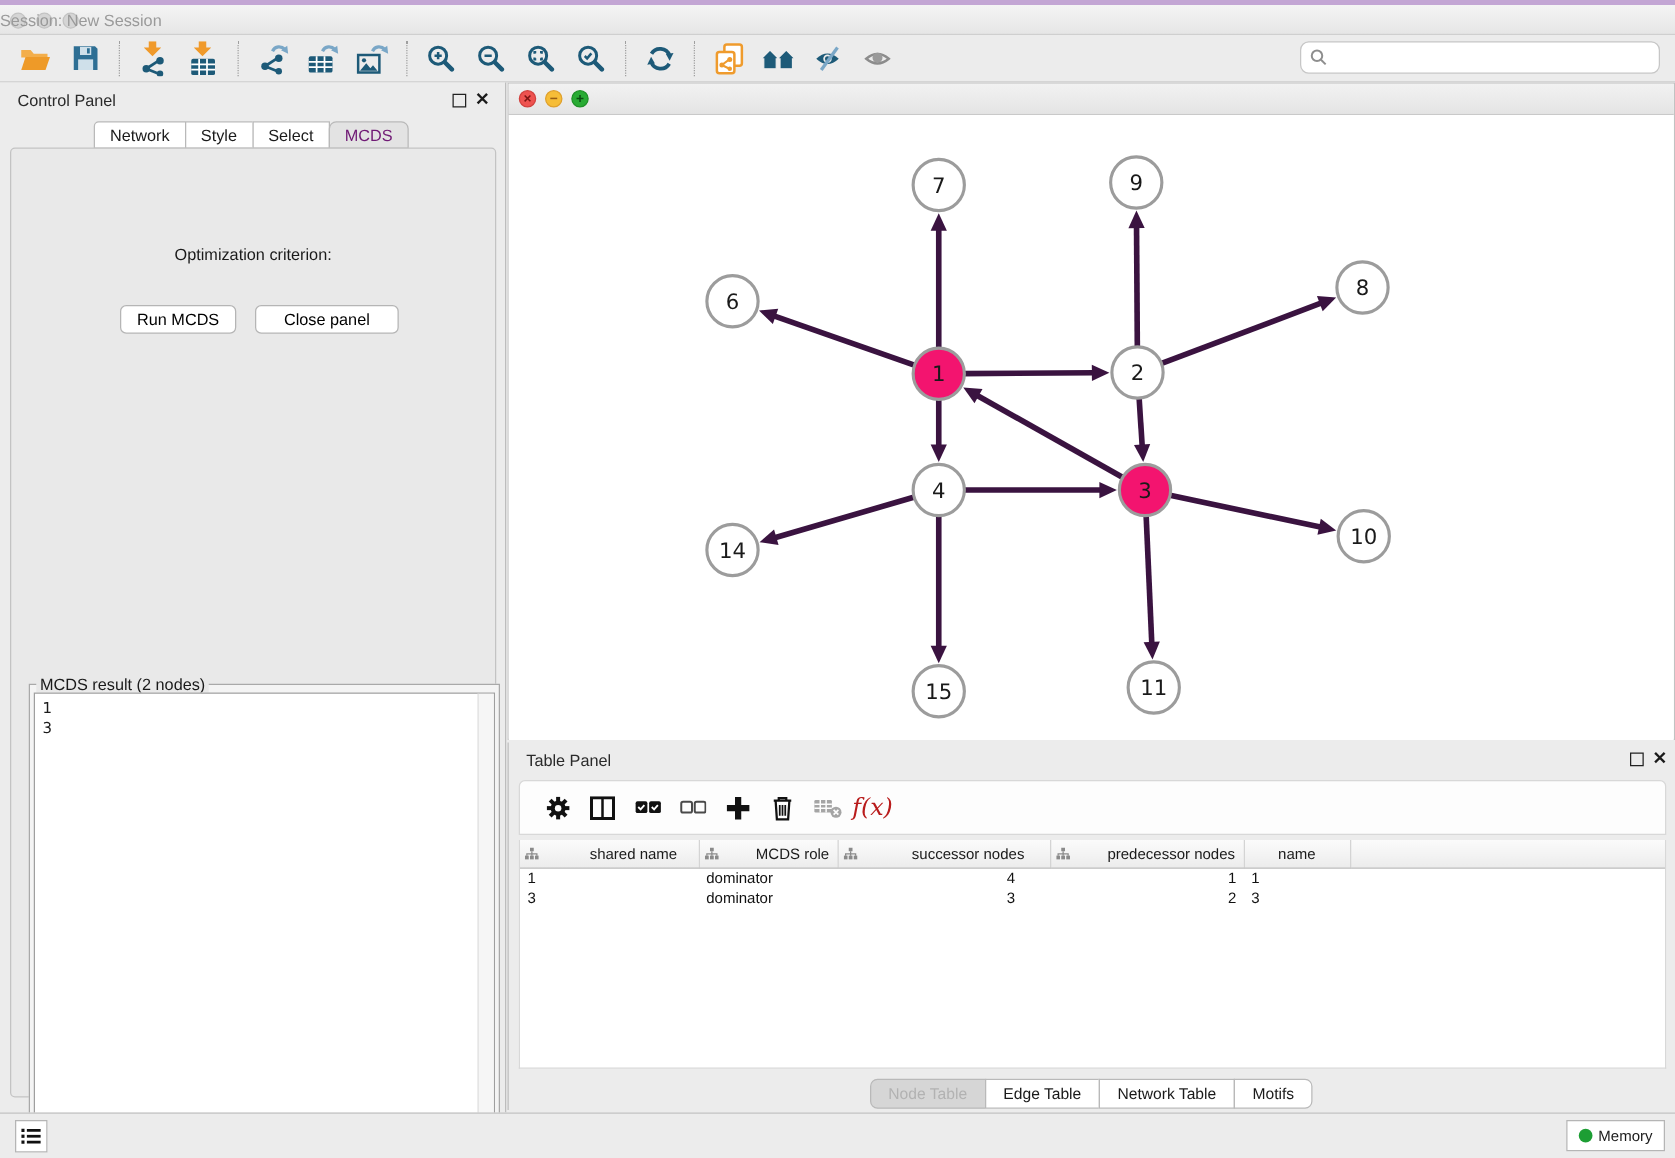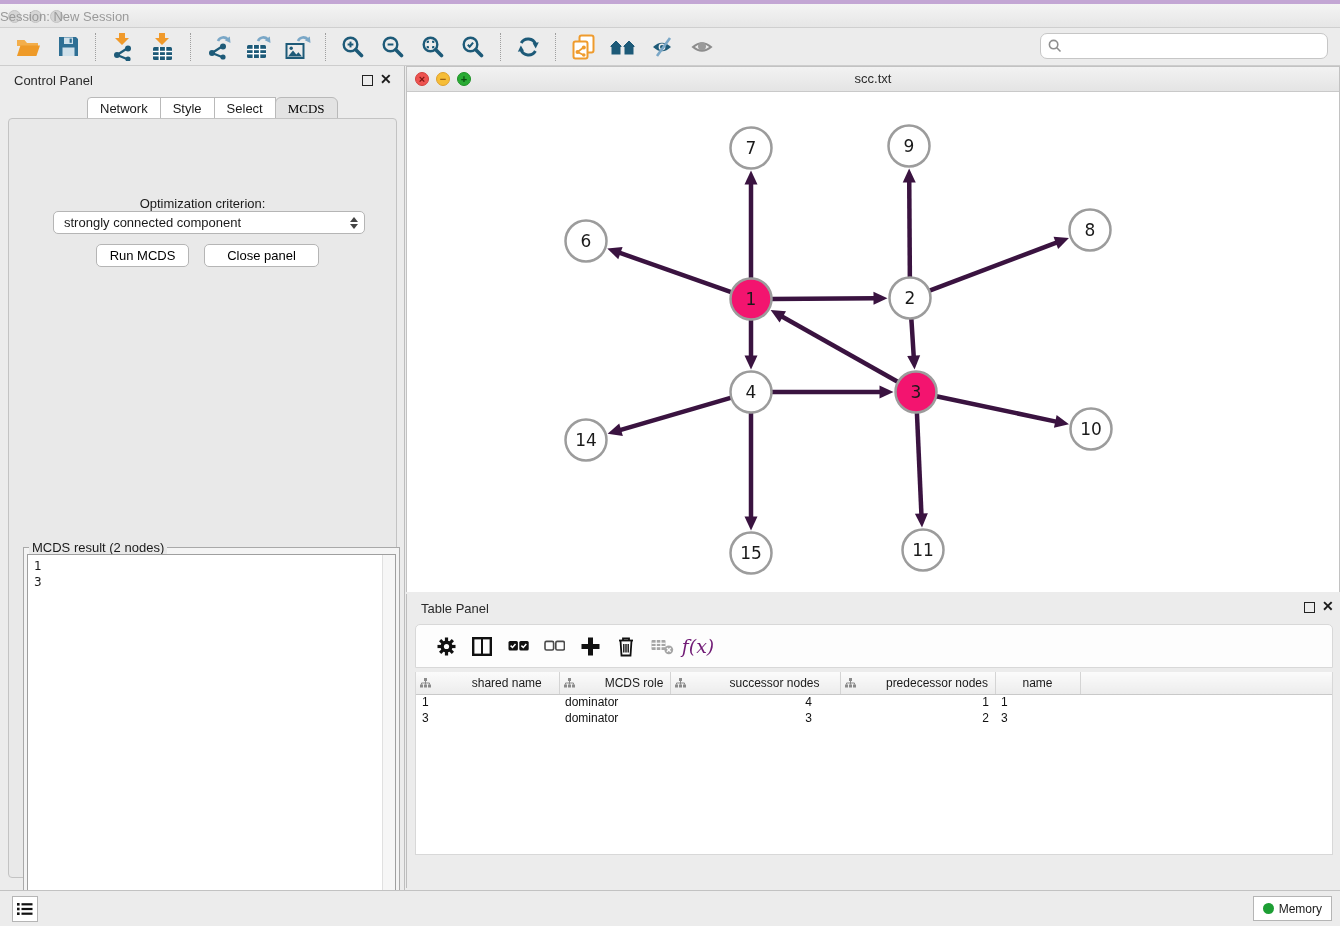--- a/index.html
+++ b/index.html
@@ -22,25 +22,25 @@
   .search-wrap { position:absolute; right:12px; top:5px; width:288px; height:26px; background:#fff;
     border:1px solid #c6c6c6; border-radius:7px; display:flex; align-items:center; padding-left:7px; }
   .search-wrap input { border:none; outline:none; flex:1; height:20px; font-size:13px; background:transparent; }
 
   
   .control-panel { position:absolute; left:0; top:66px; width:405px; height:824px; background:#ececec; border-right:1px solid #bdbdbd; }
   .cp-head { position:absolute; left:0; top:0; width:100%; height:30px; }
   .cp-title { position:absolute; left:14px; top:7px; font-size:13px; color:#2a2a2a; }
   .float-box { position:absolute; top:9px; width:11px; height:11px; border:1.6px solid #222; background:transparent; }
   .close-x { position:absolute; top:5px; font-size:14px; font-weight:bold; color:#1a1a1a; }
-  .cp-tabs { position:absolute; left:88px; top:31px; display:flex; }
+  .cp-tabs { position:absolute; left:76px; top:31px; display:flex; }
   .cp-tab { height:22px; font-size:13px; padding:3px 12px 0; text-align:center;
     background:#fff; border:1px solid #b9b9b9; margin-left:-1px; }
   .cp-tab.first { border-radius:4px 0 0 0; }
-  .cp-tab.disabled-active { background:#e3e3e3; color:#000000; border-radius:6px 6px 0 0;font-family:Liberation Serif, serif; }
+  .cp-tab.disabled-active { background:#e3e3e3; color:#701a75; border-radius:6px 6px 0 0; }
   .cp-inner { position:absolute; left:8px; top:52px; width:389px; height:760px;
     background:#e9e9e9; border:1px solid #c3c3c3; border-radius:4px; }
   .opt-label { position:absolute; left:0; width:100%; top:77px; text-align:center; font-size:13px; }
   .combo { position:absolute; left:44px; top:92px; width:312px; height:23px; background:#fff;
     border:1px solid #b5b5b5; border-radius:5px; display:flex; align-items:center; padding:0 6px 0 10px; font-size:13px; }
   .combo .label { flex:1; }
   .stepper { display:flex; flex-direction:column; gap:2px; align-items:center; }
   .stepper .up { width:0;height:0;border-left:4px solid transparent;border-right:4px solid transparent;border-bottom:5px solid #444; }
   .stepper .down { width:0;height:0;border-left:4px solid transparent;border-right:4px solid transparent;border-top:5px solid #444; }
   .cp-btn { position:absolute; top:125px; height:23px; background:#fff; border:1px solid #b5b5b5;
@@ -84,21 +84,21 @@
   .tp-tab.last { border-radius:0 6px 6px 0; }
   .tp-tab.active { background:#d6d6d6; color:#b2b2b2; }
 
   
   .statusbar { position:absolute; left:0; top:890px; width:1340px; height:36px; background:#ececec; border-top:1px solid #c2c2c2; }
   .list-btn { position:absolute; left:12px; top:5px; width:26px; height:26px; background:#fff; border:1px solid #b5b5b5; display:flex; align-items:center; justify-content:center; }
   .memory-btn { position:absolute; right:8px; top:5px; height:25px; background:#fff; border:1px solid #b5b5b5;
     display:flex; align-items:center; gap:5px; padding:0 9px; font-size:12px; }
   .mem-dot { width:11px; height:11px; border-radius:50%; background:#1d9e34; }
 
-  .fx { font-family:"DejaVu Serif", serif; font-style:italic; color:#701a75; font-size:19px; }
+  .fx { font-family:"DejaVu Serif", serif; font-style:italic; color:#b91c1c; font-size:19px; }
 </style>
 </head>
 <body>
 
 <div class="titlebar">
   <div class="tl-dots">
     <span class="tl-dot"></span>
     <span class="tl-dot"></span>
     <span class="tl-dot"></span>
   </div>
@@ -278,27 +278,20 @@
     <span class="close-x" style="left:380px">✕</span>
   </div>
   <div class="cp-tabs">
     <span class="cp-tab first">Network</span>
     <span class="cp-tab">Style</span>
     <span class="cp-tab">Select</span>
     <span class="cp-tab disabled-active">MCDS</span>
   </div>
   <div class="cp-inner">
     <div class="opt-label">Optimization criterion:</div>
-    <div class="combo">
-      <span class="label">strongly connected component</span>
-      <span class="stepper">
-          <span class="up"></span>
-          <span class="down"></span>
-        </span>
-    </div>
     <button class="cp-btn" style="left:87px; width:93px">Run MCDS</button>
     <button class="cp-btn" style="left:195px; width:115px">Close panel</button>
 
     <div class="mcds-fieldset">
       <span class="mcds-legend">MCDS result (2 nodes)</span>
       <div class="mcds-text">
         <div>1</div>
         <div>3</div>
         <div class="mcds-scroll"></div>
       </div>
@@ -306,21 +299,20 @@
   </div>
 </div>
 
 <div class="net-window">
   <div class="net-titlebar">
     <div class="lights">
       <span class="light red">×</span>
       <span class="light yellow">−</span>
       <span class="light green">+</span>
     </div>
-    <div class="net-title">scc.txt</div>
   </div>
   <div class="net-canvas">
     <svg width="932" height="500" viewBox="0 0 932 500">
         <line x1="344" y1="187.5" x2="344" y2="90.5" stroke="#3a1340" stroke-width="4.5"></line>
         <polygon points="344,78.5 350.5,92.5 337.5,92.5" fill="#3a1340"></polygon>
         <line x1="325.60346988038265" y1="200.53334092764965" x2="211.54770713470765" y2="160.44101220492752" stroke="#3a1340" stroke-width="4.5"></line>
         <polygon points="200.22676552263542,156.46152969886577 215.59008376083648,154.972082582732 211.2789777126029,167.23643599581027" fill="#3a1340"></polygon>
         <line x1="363.49961434631695" y1="206.8773609160609" x2="468.50068231036227" y2="206.21697684081533" stroke="#3a1340" stroke-width="4.5"></line>
         <polygon points="480.5004449850189,206.14150663531436 466.54160155923256,212.72942665717116 466.4598421699398,199.7296837596265" fill="#3a1340"></polygon>
         <line x1="344" y1="226.5" x2="344" y2="265.5" stroke="#3a1340" stroke-width="4.5"></line>
@@ -530,20 +522,26 @@
           <td>dominator</td>
           <td class="num-r" style="padding-right:28px">3</td>
           <td class="num-r">2</td>
           <td>3</td>
           <td></td>
         </tr>
       </tbody>
     </table>
   </div>
 
+  <div class="tp-tabs">
+    <span class="tp-tab first active">Node Table</span>
+    <span class="tp-tab">Edge Table</span>
+    <span class="tp-tab">Network Table</span>
+    <span class="tp-tab last">Motifs</span>
+  </div>
 </div>
 
 <div class="statusbar">
   <span class="list-btn">
     <svg width="16" height="14" viewBox="0 0 16 14">
         <g fill="#111">
           <rect x="0" y="1" width="2.6" height="2.6"></rect>
           <rect x="0" y="5.7" width="2.6" height="2.6"></rect>
           <rect x="0" y="10.4" width="2.6" height="2.6"></rect>
           <rect x="4.5" y="1.2" width="11" height="2.2"></rect>

